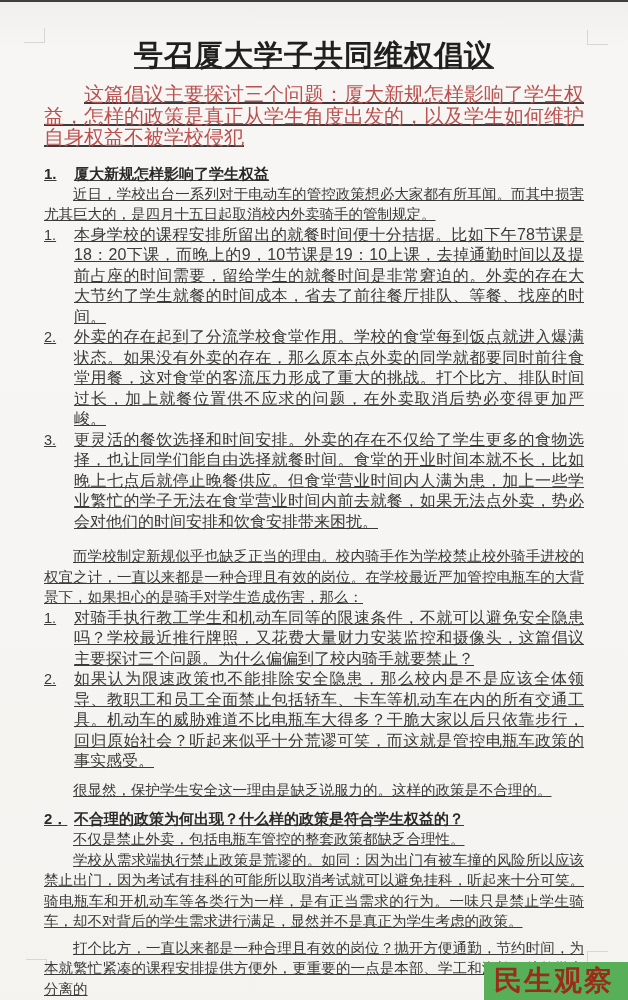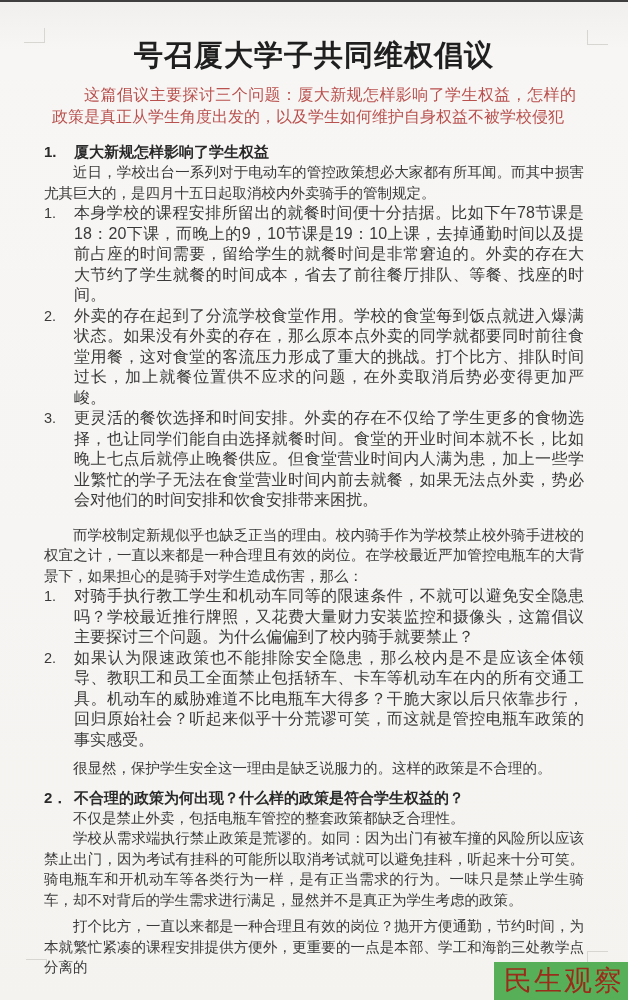--- a/index.html
+++ b/index.html
@@ -13,46 +13,46 @@
     position:absolute;inset:0;
     background:linear-gradient(180deg,#f0efed 0%,#f7f6f4 5%,#f6f5f3 55%,#f4f3f0 100%);
   }
   .top-strip{position:absolute;top:0;left:0;right:0;height:2px;background:#3f3f3f;z-index:5;}
   .corner{position:absolute;width:20px;height:14px;z-index:2;}
   .corner.tl{left:24px;top:28px;border-right:1px solid #d8d6d1;border-bottom:1px solid #d8d6d1;}
   .corner.tr{right:20px;top:30px;border-left:1px solid #d8d6d1;border-bottom:1px solid #d8d6d1;}
   .corner.bl{left:26px;bottom:26px;border-right:1px solid #d8d6d1;border-top:1px solid #d8d6d1;}
   .corner.br{right:20px;bottom:34px;border-left:1px solid #d8d6d1;border-top:1px solid #d8d6d1;}
 
-  .content{position:absolute;left:44px;right:44px;top:34px;text-align:justify;z-index:3;}
+  .content{position:absolute;left:44px;right:44px;top:34px;text-align:justify;z-index:3;text-decoration:underline;}
   .doc-title{
     margin:0 0 8px 0;text-align:center;font-size:29px;line-height:42px;
     font-weight:700;color:#1f1f1f;letter-spacing:1px;
   }
   .intro{
-    margin:8px;font-size:16px;line-height:21.5px;text-indent:2em;
+    margin:0;font-size:20px;line-height:21.5px;text-indent:2em;
   }
   .sec-heading{
     display:flex;align-items:flex-start;margin-top:14px;
     font-weight:700;color:#2a2a2a;font-size:15px;line-height:21px;
   }
   .sec-heading .num{flex:none;width:30px;}
   .sec-heading .label{flex:1;text-align:left;}
   .para{margin:0;font-size:14.5px;line-height:20.5px;text-indent:2em;}
   .olist{margin:0;}
   .olist .li{display:flex;align-items:flex-start;}
   .olist .num{flex:none;width:30px;font-size:14.5px;line-height:20.5px;}
   .olist .txt{flex:1;font-size:16px;line-height:20.5px;text-align:justify;}
   .gap-sm{margin-top:14px;}
   .gap-md{margin-top:8px;}
   .watermark{
     position:absolute;right:0;bottom:0;z-index:6;
-    font-family:"Liberation Serif",serif;font-weight:400;
+    font-family:"Liberation Serif",serif;font-weight:700;
     font-size:28px;line-height:37px;letter-spacing:2px;
-    padding:0 4px 1px 10px;
+    padding:0 14px 1px 10px;
   }
 </style>
 </head>
 <body>
 
 <div class="page">
   <div class="top-strip"></div>
   <div class="corner tl"></div>
   <div class="corner tr"></div>
   <div class="corner bl"></div>

